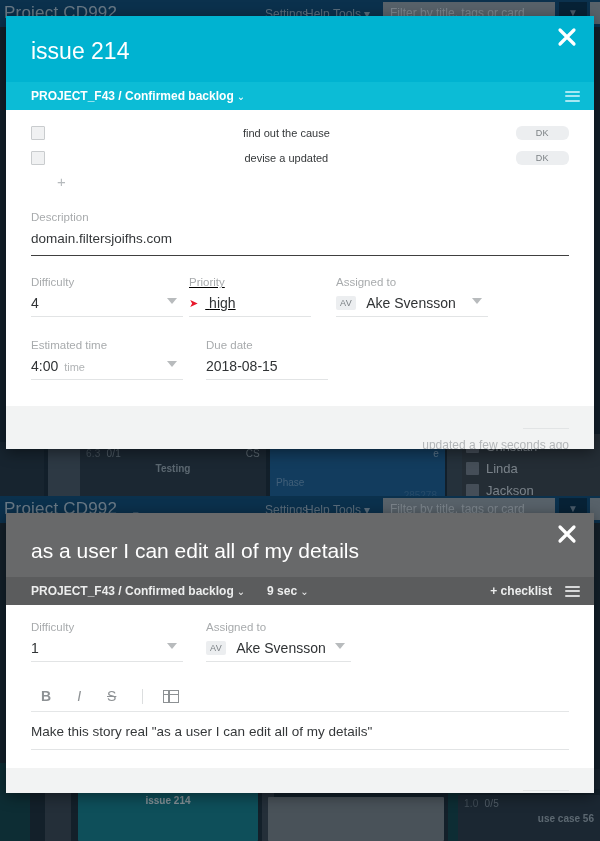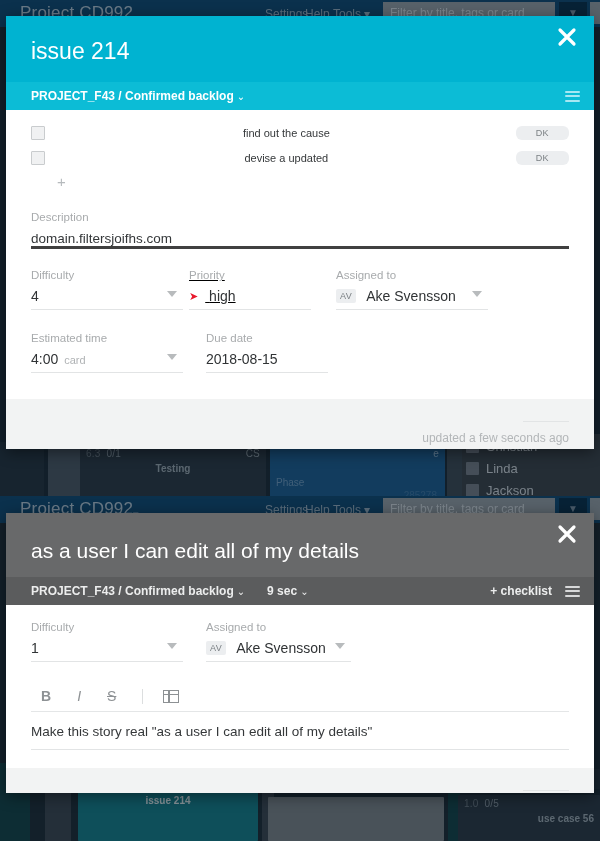--- a/index.html
+++ b/index.html
@@ -5,21 +5,21 @@
   html,body{margin:0;padding:0;}
   body{
     width:600px;height:841px;overflow:hidden;position:relative;
     background:#0d2436;
     font-family:"Liberation Sans",sans-serif;
     -webkit-font-smoothing:antialiased;
   }
   
   .bg-layer{position:absolute;left:0;top:0;width:600px;height:841px;overflow:hidden;background:#1b2b38;}
   .topbar{position:absolute;left:0;width:600px;height:27px;background:#0e4c77;color:#a9c3d6;}
-  .topbar .proj{position:absolute;left:20px;top:3px;font-size:17px;color:#b9cede;letter-spacing:.2px;}
+  .topbar .proj{position:absolute;left:4px;top:3px;font-size:17px;color:#b9cede;letter-spacing:.2px;}
   .topbar .caret-sm{position:absolute;top:12px;font-size:11px;color:#9ab3c7;}
   .topbar .menus{position:absolute;top:7px;font-size:12px;color:#9cb6ca;}
   .topbar .filterbox{position:absolute;top:2px;height:22px;background:#9aa4ab;color:#d9e2e8;font-size:12px;
     line-height:22px;padding-left:7px;box-sizing:border-box;}
   .topbar .fbtn{position:absolute;top:2px;height:22px;width:28px;background:#06304e;color:#7f98ac;
     font-size:10px;line-height:22px;text-align:center;}
   .board{position:absolute;left:0;width:600px;}
   .col-strip{position:absolute;background:#243340;}
   .bcard{position:absolute;border-radius:1px;box-sizing:border-box;padding:3px 6px;overflow:hidden;}
   .bcard .meta{font-size:10px;color:#8c9aa5;letter-spacing:.2px;white-space:nowrap;}
@@ -73,21 +73,21 @@
   .fld-label{font-size:11.5px;color:#a8abad;margin-bottom:7px;}
   .fld-val{font-size:14px;color:#303335;border-bottom:1px solid #e2e4e5;padding-bottom:5px;position:relative;}
   .fld-val .unit{font-size:11px;color:#b0b3b5;margin-left:2px;}
   .caret-dn{position:absolute;right:6px;top:3px;width:0;height:0;border-left:5px solid transparent;
     border-right:5px solid transparent;border-top:6px solid #b8bbbd;}
   .row-fields{display:flex;}
   .arrow-up{display:inline-block;color:#e8192c;font-size:11px;margin-right:7px;vertical-align:1px;}
   .badge-av{display:inline-block;font-size:9px;color:#7b8084;background:#eceef0;border-radius:2px;
     padding:2px 4px;letter-spacing:.4px;margin-right:7px;vertical-align:2px;}
   .desc-label{font-size:11.5px;color:#a8abad;margin-bottom:8px;}
-  .desc-val{font-size:13.5px;color:#35383a;border-bottom:3px solid #404040;}
+  .desc-val{font-size:13.5px;color:#35383a;border-bottom:1px solid #404040;padding-bottom:9px;}
   
   .rte{display:flex;align-items:center;border-bottom:1px solid #e4e6e7;padding:6px 0 7px 10px;}
   .rte span{color:#8d9194;font-size:14px;margin-right:26px;}
   .rte .sep{width:1px;height:15px;background:#dcdedf;margin-right:20px;}
   .rte .tbl{display:inline-block;width:14px;height:11px;border:1.4px solid #8d9194;position:relative;margin-right:0;}
   .rte .tbl:before{content:"";position:absolute;left:0;right:0;top:3px;height:1.4px;background:#8d9194;}
   .rte .tbl:after{content:"";position:absolute;top:0;bottom:0;left:4px;width:1.4px;background:#8d9194;}
   .rte-text{font-size:13.5px;color:#35383a;padding:12px 0 10px 0;border-bottom:1px solid #e2e4e5;}
   .dlg-foot{background:#f2f3f3;text-align:right;font-size:12px;color:#b3b6b8;padding:18px 25px 18px 0;}
   .foot-tick{display:inline-block;width:46px;height:1px;background:#e2e4e5;vertical-align:6px;margin-right:0;}
@@ -241,21 +241,21 @@
           <span class="caret-dn"></span>
         </div>
       </div>
     </div>
 
     <div class="row-fields" style="margin-top:22px;">
       <div style="width:152px;">
         <div class="fld-label">Estimated time</div>
         <div class="fld-val">
           <span>4:00</span>
-          <span class="unit">card</span>
+          <span class="unit">time</span>
           <span class="caret-dn"></span>
         </div>
       </div>
       <div style="width:122px;margin-left:23px;">
         <div class="fld-label">Due date</div>
         <div class="fld-val">2018-08-15</div>
       </div>
     </div>
   </div>
 

